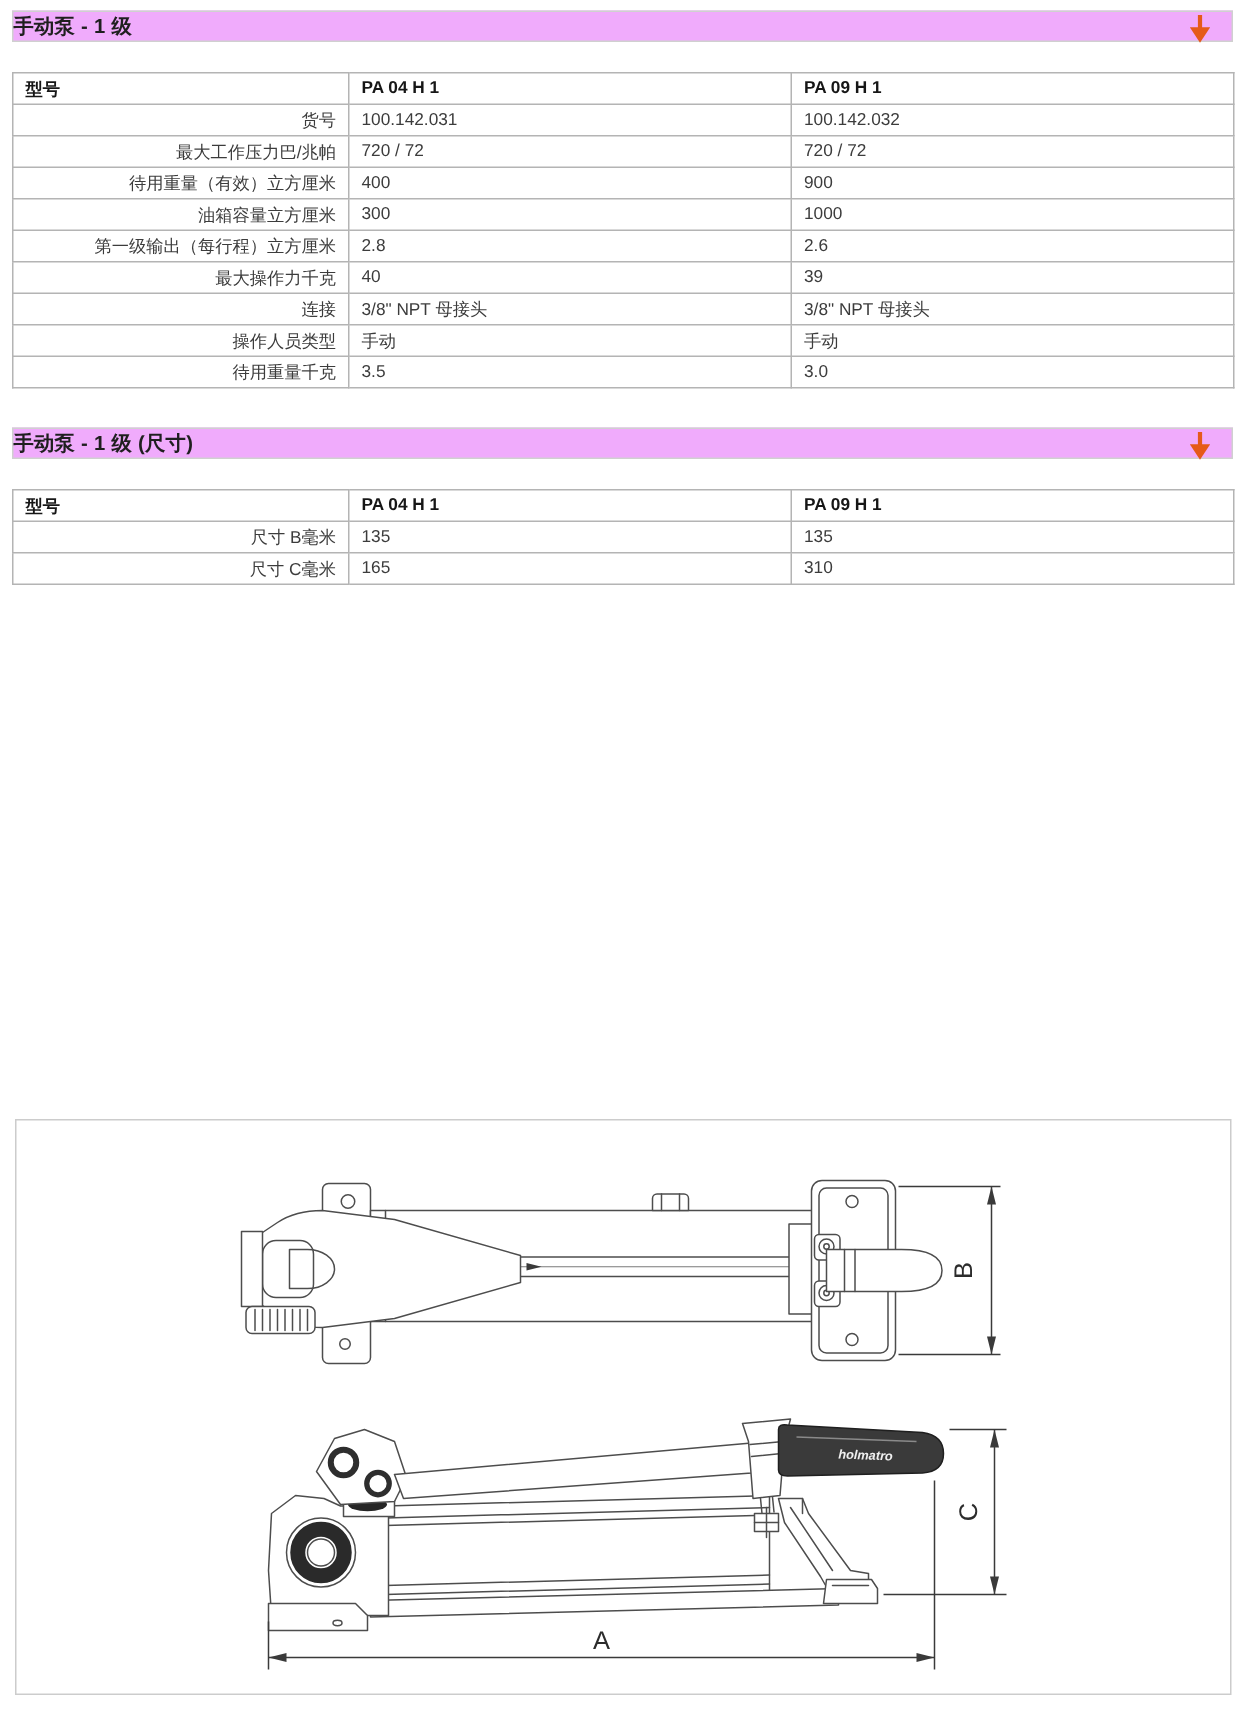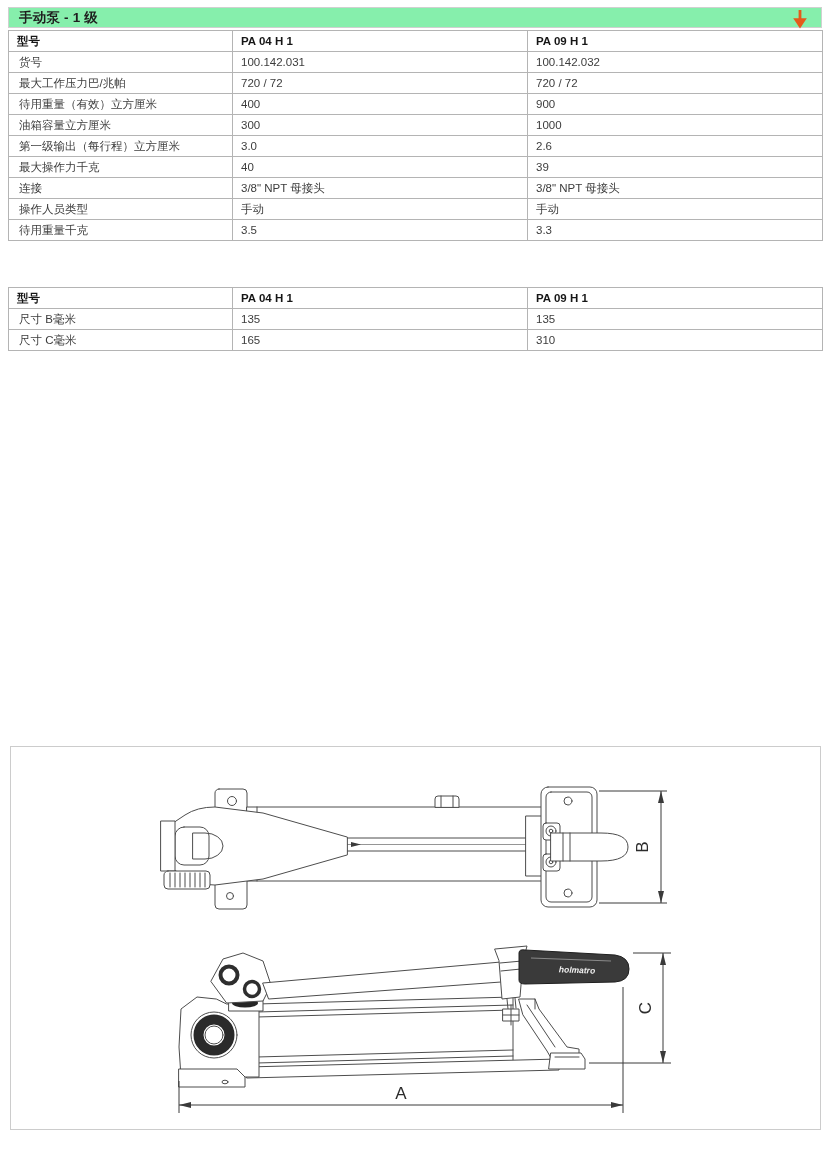--- a/index.html
+++ b/index.html
@@ -3,38 +3,38 @@
 <meta charset="utf-8">
 <style>
   html,body{margin:0;padding:0;}
   body{
     width:830px;height:1150px;background:#ffffff;position:relative;
     font-family:"Liberation Sans","DejaVu Sans",sans-serif;
     -webkit-font-smoothing:antialiased;
   }
   .block{position:absolute;left:8px;width:814px;}
   .titlebar{
-    position:relative;height:21px;background:#86efac;border:1px solid #d0d0d0;
-    box-sizing:border-box;display:flex;align-items:center;padding-left:10px;
+    position:relative;height:21px;background:#f0abfc;border:1px solid #d0d0d0;
+    box-sizing:border-box;display:flex;align-items:center;padding-left:0;
   }
   .titlebar .ttl{font-size:13.5px;font-weight:bold;color:#1f1f1f;letter-spacing:.2px;}
   .dl-arrow{position:absolute;right:13px;top:2px;width:16px;height:19px;display:block;cursor:pointer;}
   table.spec{
-    margin-top:2px;width:814px;border-collapse:collapse;table-layout:fixed;
+    margin-top:20px;width:814px;border-collapse:collapse;table-layout:fixed;
     font-size:11.5px;color:#3c3c3c;
   }
   table.spec td{
     border:1px solid #b4b4b4;height:20px;padding:0 8px;vertical-align:middle;
     overflow:hidden;white-space:nowrap;background:#ffffff;
   }
   table.spec col.c-label{width:224px;}
   table.spec col.c-val{width:295px;}
   tr.hdr td{font-weight:bold;color:#161616;}
   td.v1{background:#e9e9e9;}
-  .lblwrap{display:flex;justify-content:flex-start;align-items:center;padding-left:2px;}
+  .lblwrap{display:flex;justify-content:flex-end;align-items:center;padding-left:2px;}
   .unit{color:#3c3c3c;}
   #drawpanel{
     position:absolute;left:10px;top:746px;width:811px;height:384px;
     border:1px solid #cccccc;box-sizing:border-box;background:#ffffff;
   }
   #drawpanel svg{display:block;}
   .ln{fill:none;stroke:#4d4d4d;stroke-width:1;stroke-linejoin:round;stroke-linecap:round;}
   .wh{fill:#ffffff;stroke:#4d4d4d;stroke-width:1;stroke-linejoin:round;stroke-linecap:round;}
   .thin{fill:none;stroke:#7a7a7a;stroke-width:.8;}
   .dim{fill:none;stroke:#3a3a3a;stroke-width:1;}
@@ -112,21 +112,21 @@
           <td class="v2">1000</td>
         </tr>
 
         <tr>
           <td>
             <div class="lblwrap">
               <span>第一级输出（每行程）</span>
               <span class="unit">立方厘米</span>
             </div>
           </td>
-          <td class="v1">3.0</td>
+          <td class="v1">2.8</td>
           <td class="v2">2.6</td>
         </tr>
 
 
         <tr>
           <td>
             <div class="lblwrap">
               <span>最大操作力</span>
               <span class="unit">千克</span>
             </div>
@@ -158,27 +158,34 @@
         </tr>
 
         <tr>
           <td>
             <div class="lblwrap">
               <span>待用重量</span>
               <span class="unit">千克</span>
             </div>
           </td>
           <td class="v1">3.5</td>
-          <td class="v2">3.3</td>
+          <td class="v2">3.0</td>
         </tr>
       </tbody>
   </table>
 </div>
 
 <div class="block" style="top:285px;">
+  <div class="titlebar">
+    <span class="ttl">手动泵 - 1 级 (尺寸)</span>
+    <svg class="dl-arrow" viewBox="0 0 16 19">
+      <rect x="6.6" y="0" width="2.8" height="9.5" fill="#e55a1a"></rect>
+      <polygon points="1.2,8.2 14.8,8.2 8,18.5" fill="#e55a1a"></polygon>
+    </svg>
+  </div>
   <table class="spec">
     <colgroup>
         <col class="c-label">
         <col class="c-val">
         <col class="c-val">
       </colgroup>
     <tbody>
       <tr class="hdr">
         <td>型号</td>
         <td>PA 04 H 1</td>

